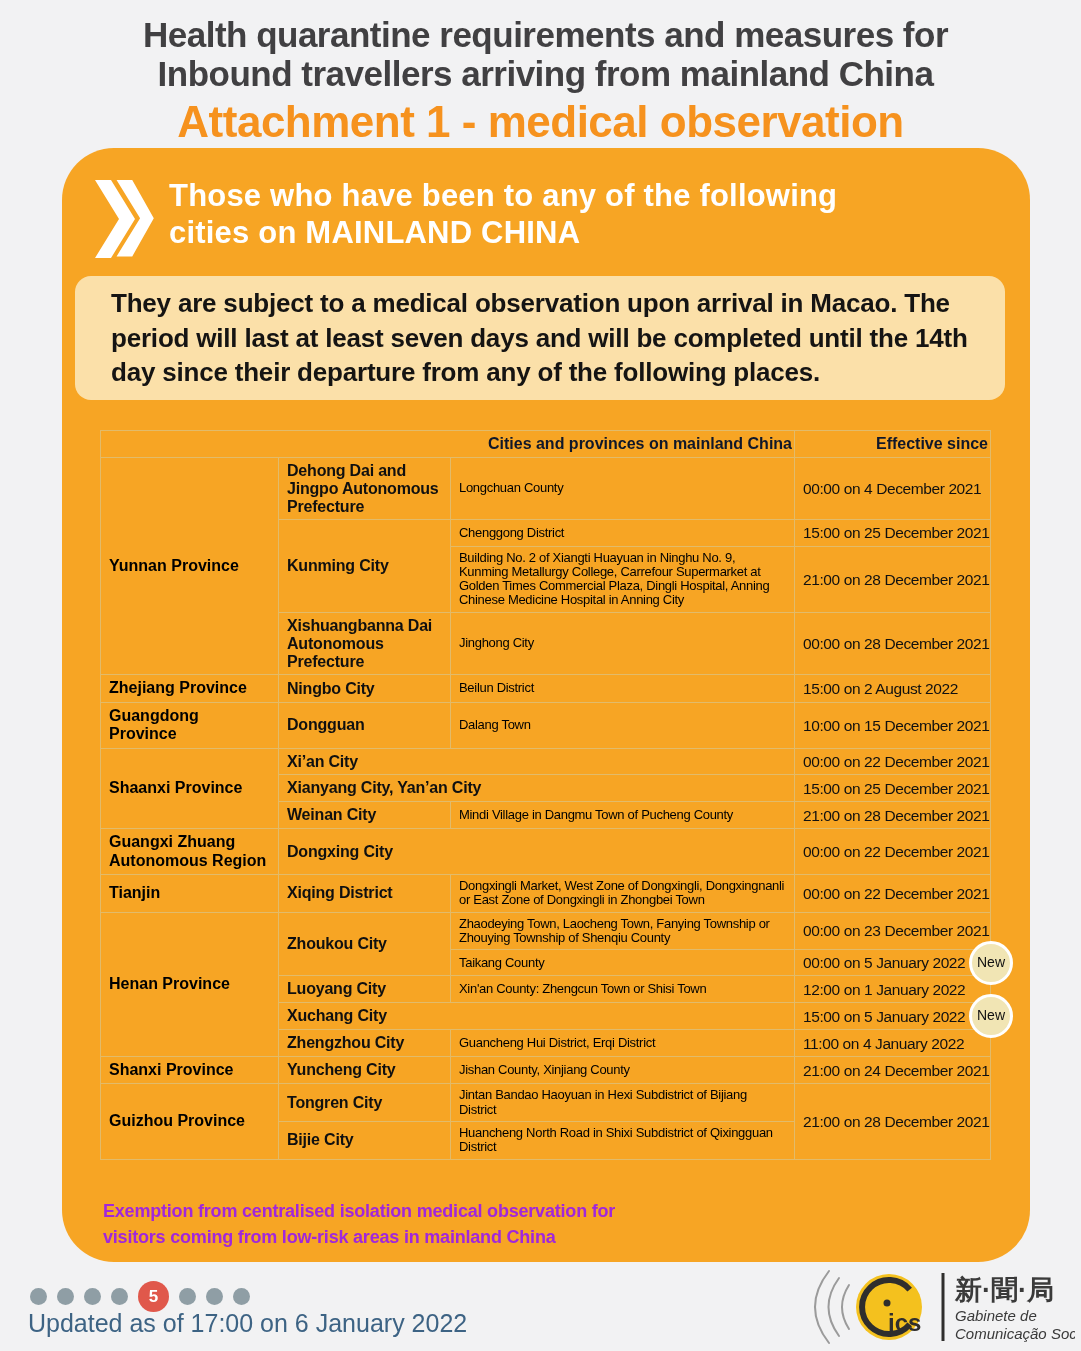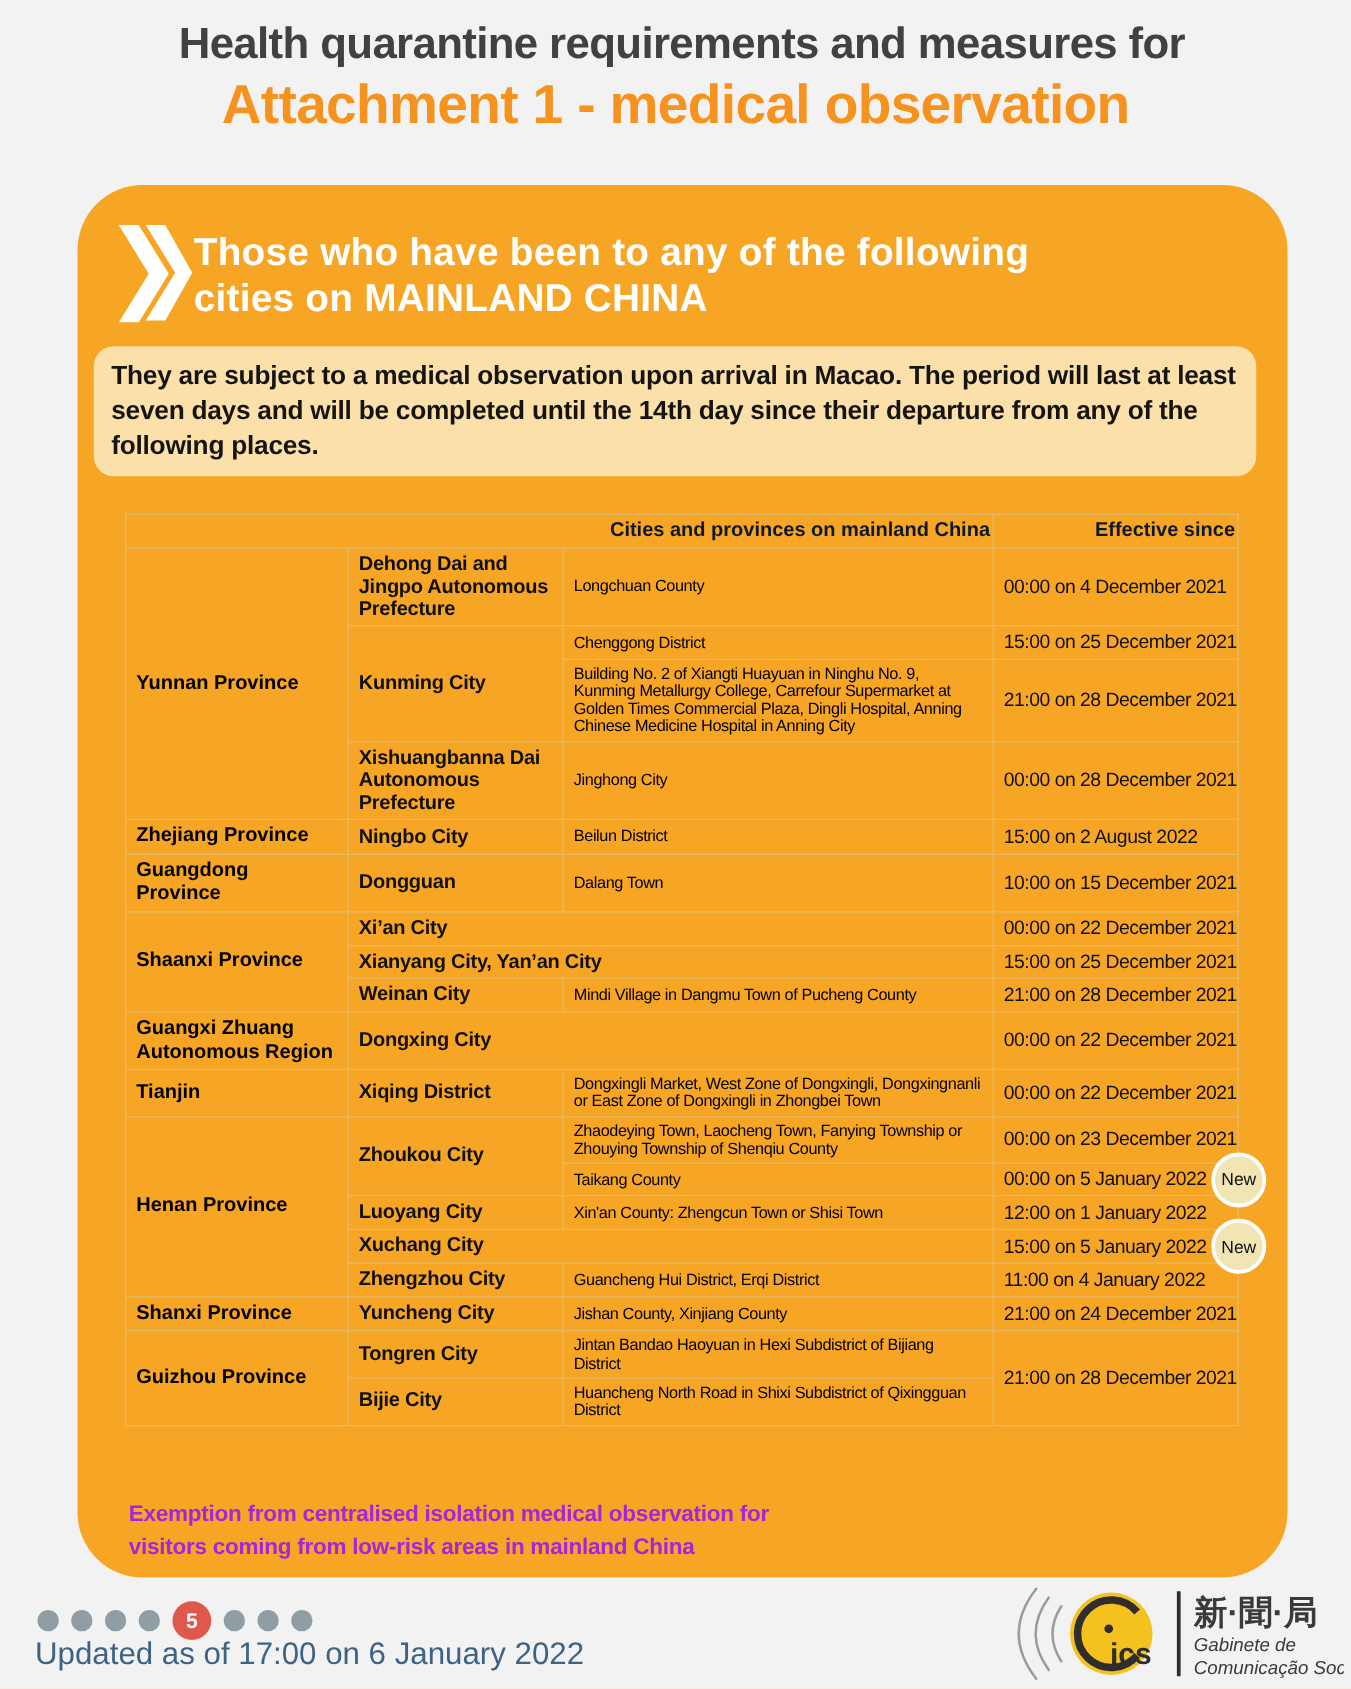--- a/index.html
+++ b/index.html
@@ -37,39 +37,39 @@
     position: absolute;
     left: 62px;
     top: 148px;
     width: 968px;
     height: 1114px;
     background: #f7a524;
     border-radius: 52px;
   }
   .card-heading {
     display: flex;
-    align-items: center;
+    align-items: flex-start;
     padding: 30px 30px 0 33px;
-    gap: 0;
+    gap: 14px;
   }
   .chevron-wrap { flex: 0 0 auto; margin-top: 2px; }
   .heading-text {
     color: #ffffff;
     font-size: 31px;
     font-weight: bold;
     line-height: 1.18;
     letter-spacing: 0.2px;
   }
   .desc-box {
     margin: 14px 0 0 13px;
     width: 930px;
     background: #fbe0a9;
     border-radius: 16px;
-    padding: 10px 14px;
-    font-size: 21px;
+    padding: 10px 36px;
+    font-size: 26px;
     font-weight: 600;
     color: #151413;
     line-height: 1.33;
     letter-spacing: -0.2px;
   }
   
   table.qtable {
     border-collapse: collapse;
     table-layout: fixed;
     width: 890px;
@@ -189,20 +189,21 @@
     height: 88px;
   }
 </style>
 </head>
 <body>
 
 <div class="page">
 
   <div class="header">
     <div class="title-line">Health quarantine requirements and measures for</div>
+    <div class="title-line">Inbound travellers arriving from mainland China</div>
     <div class="subtitle">Attachment 1 - medical observation</div>
   </div>
 
   <div class="card">
 
     <div class="card-heading">
       <span class="chevron-wrap">
         <svg width="60" height="78" viewBox="0 0 60 78">
           <polygon points="0,0 16,0 40,39 16,78 0,78 24,39" fill="#ffffff"></polygon>
           <polygon points="22,0 38,0 60,39 38,78 22,78 46,39" fill="#ffffff" transform="translate(0,0) scale(0.98)"></polygon>

